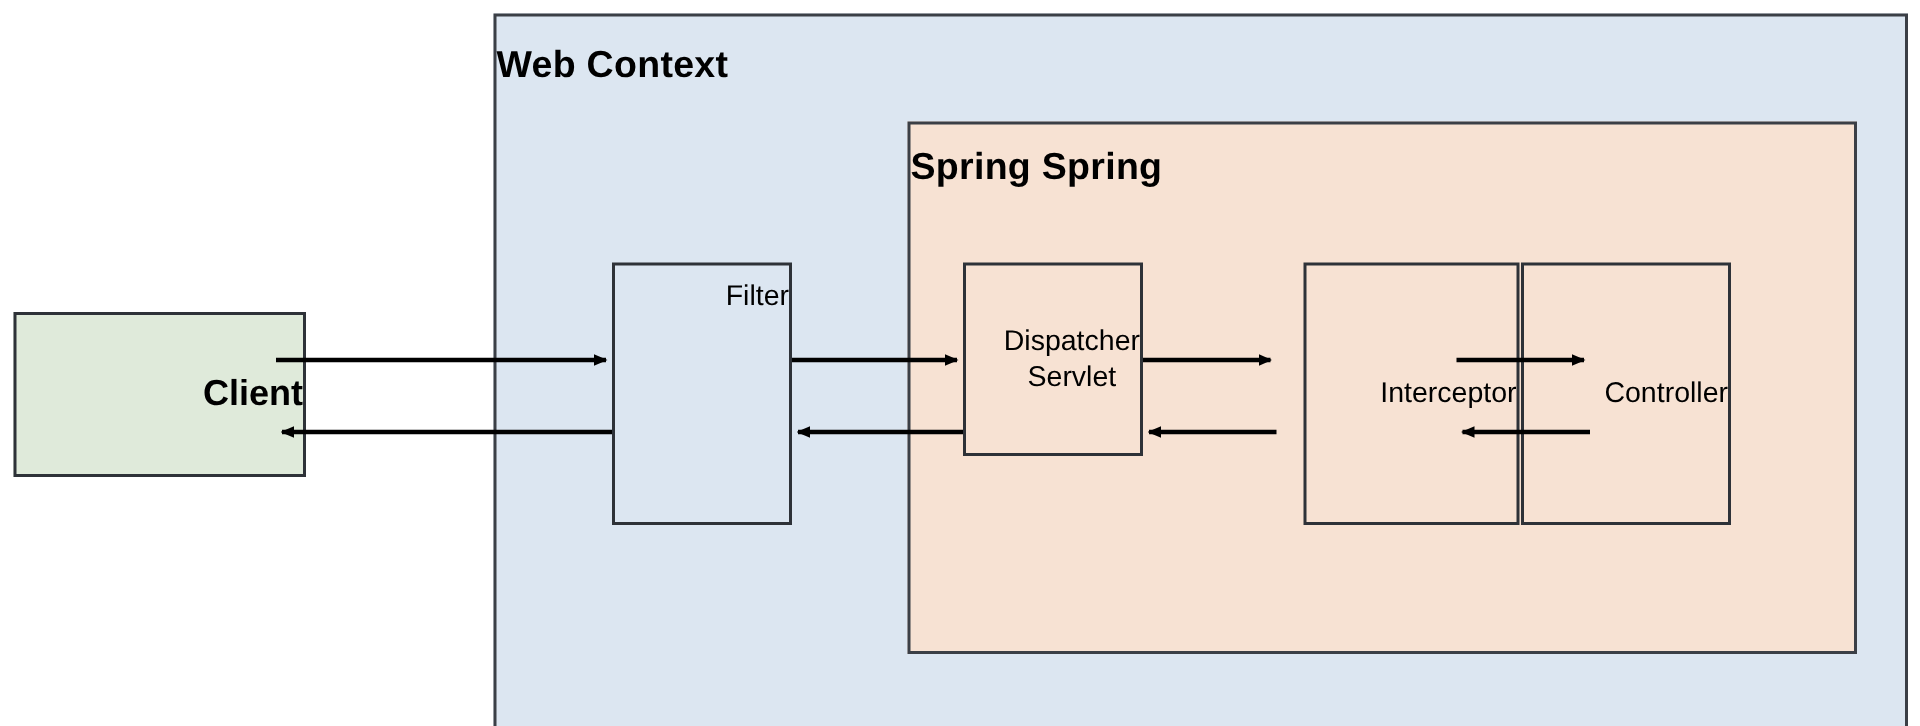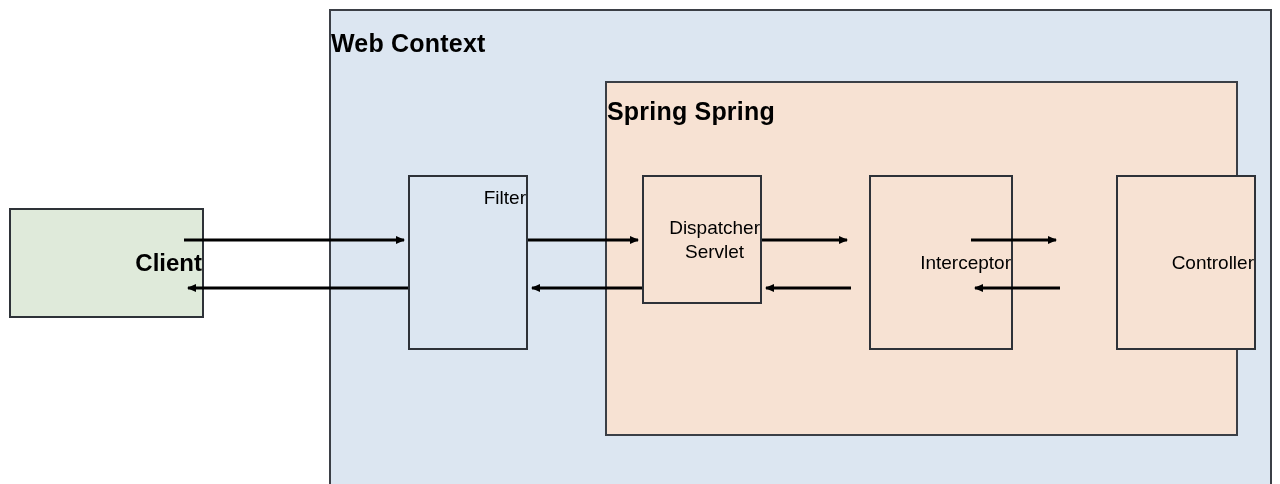--- a/index.html
+++ b/index.html
@@ -100,21 +100,21 @@
   }
   #interceptor {
     left: 851px;
     top: 175px;
     width: 144px;
     height: 175px;
     background: #f7e2d3;
     margin-left: 18px;
   }
   #controller {
-    left: 1116px;
+    left: 1014px;
     top: 175px;
     width: 140px;
     height: 175px;
     background: #f7e2d3;
   }
 
   
   #arrow-layer {
     position: absolute;
     left: 0;

